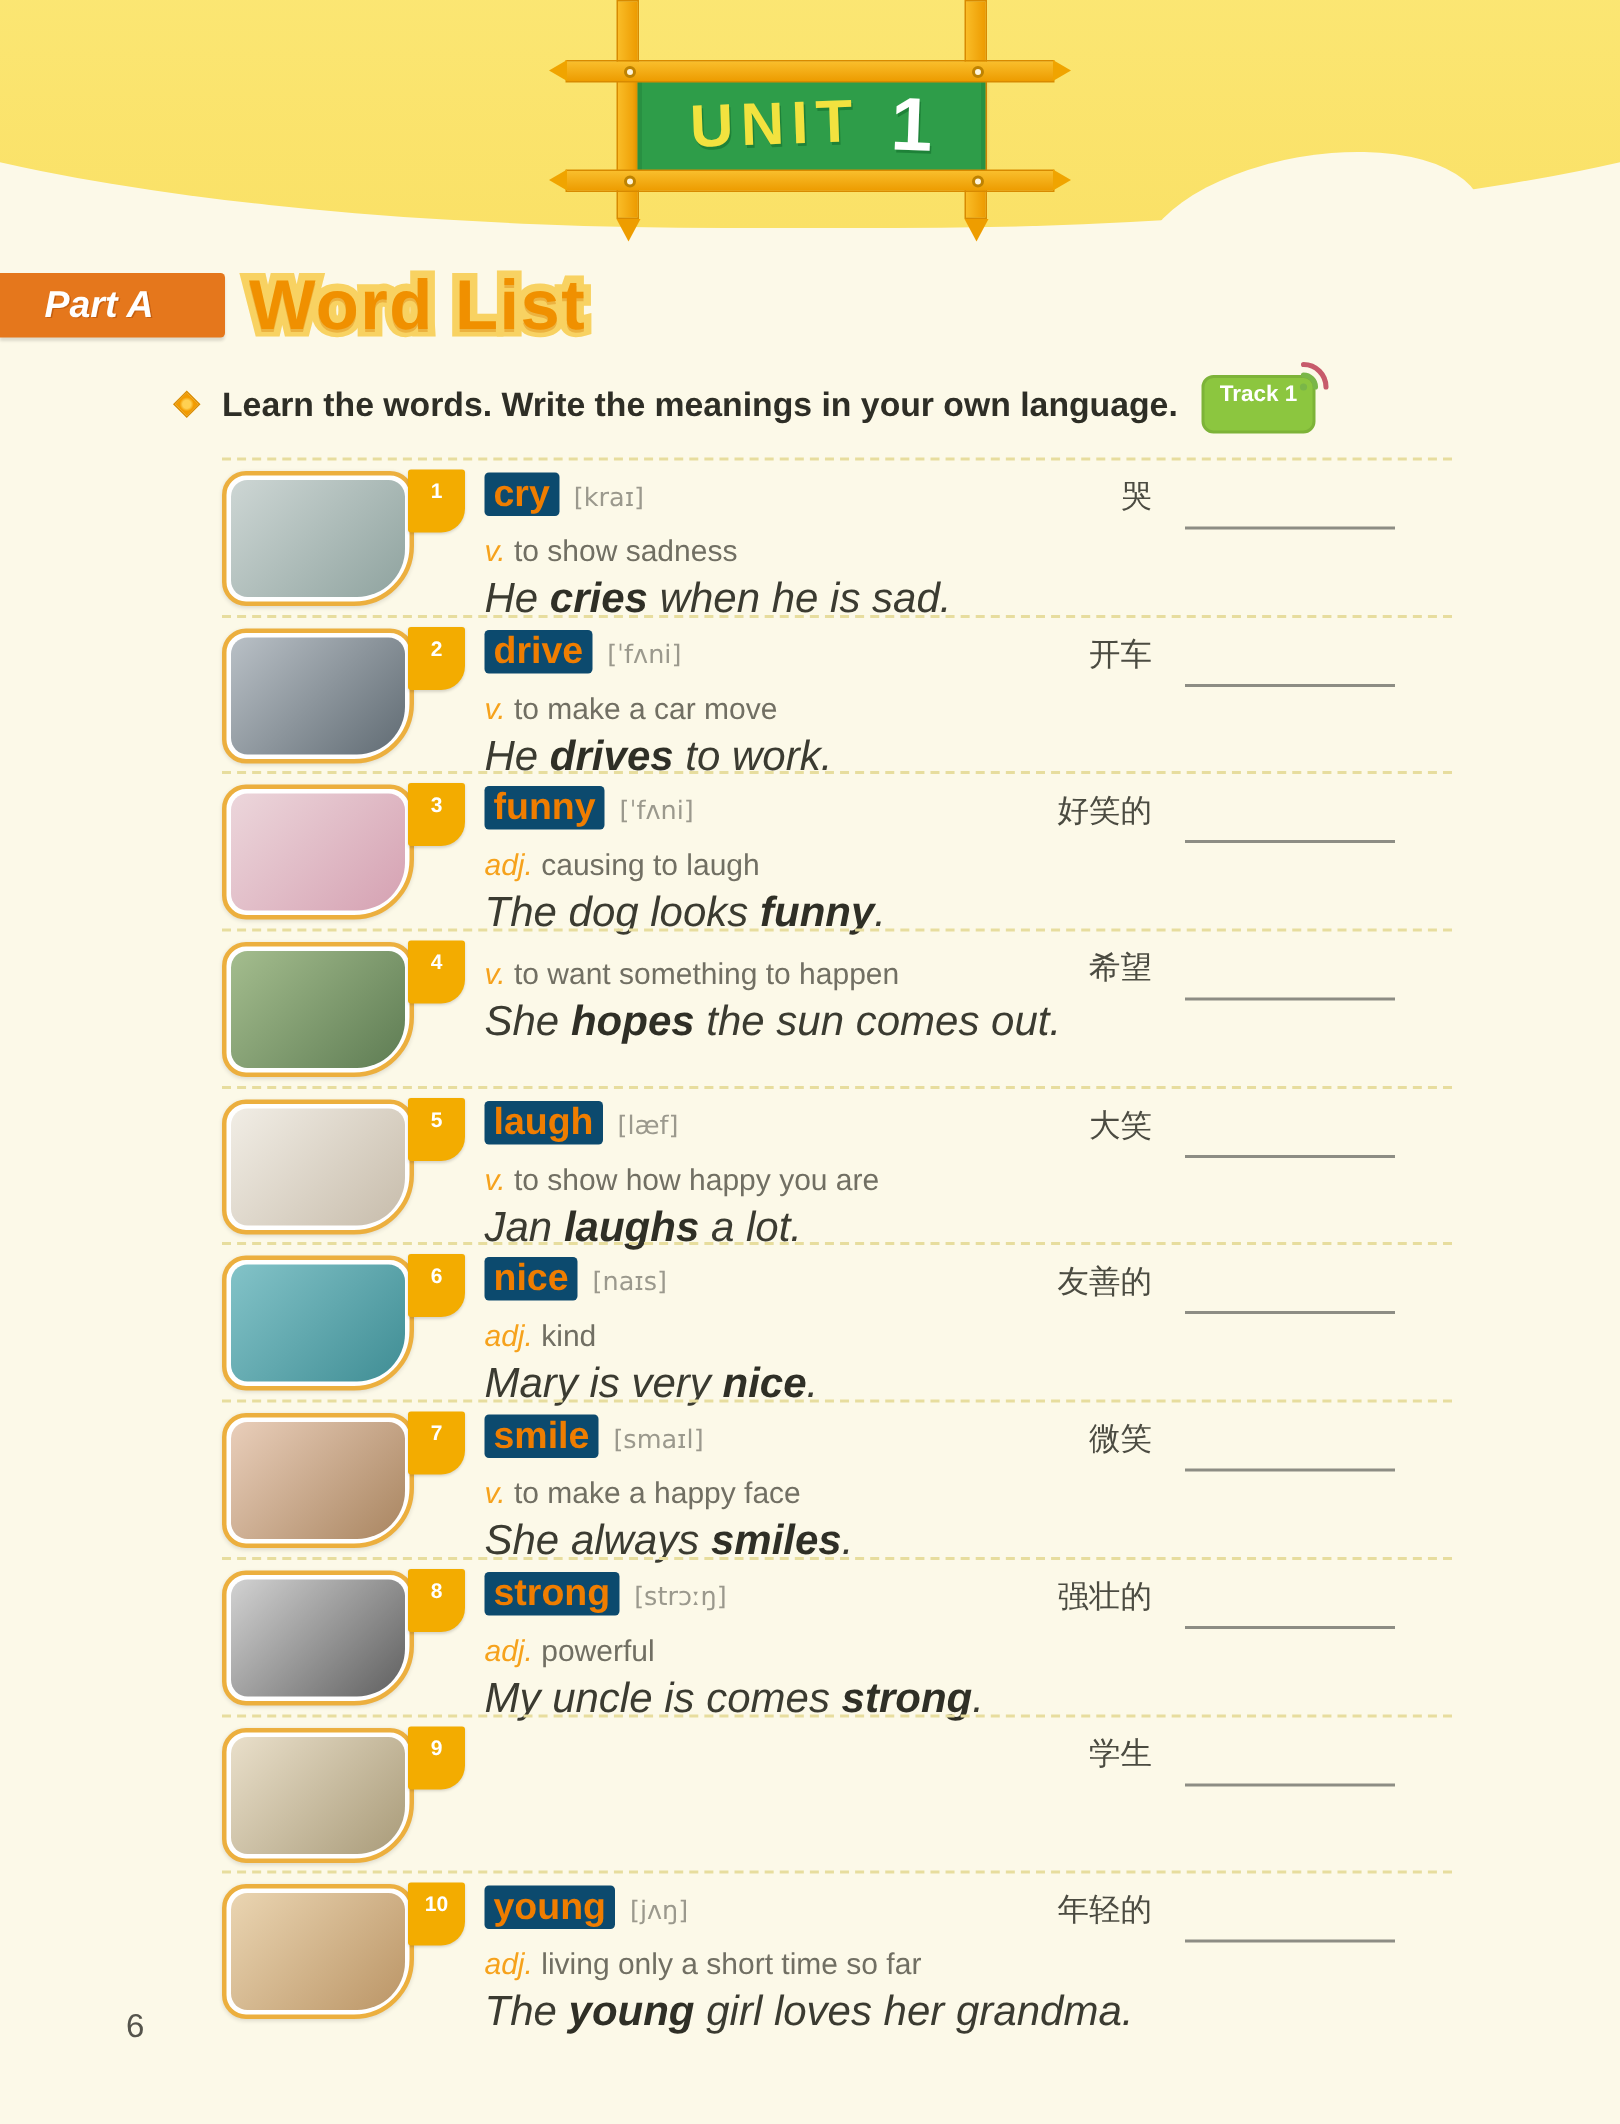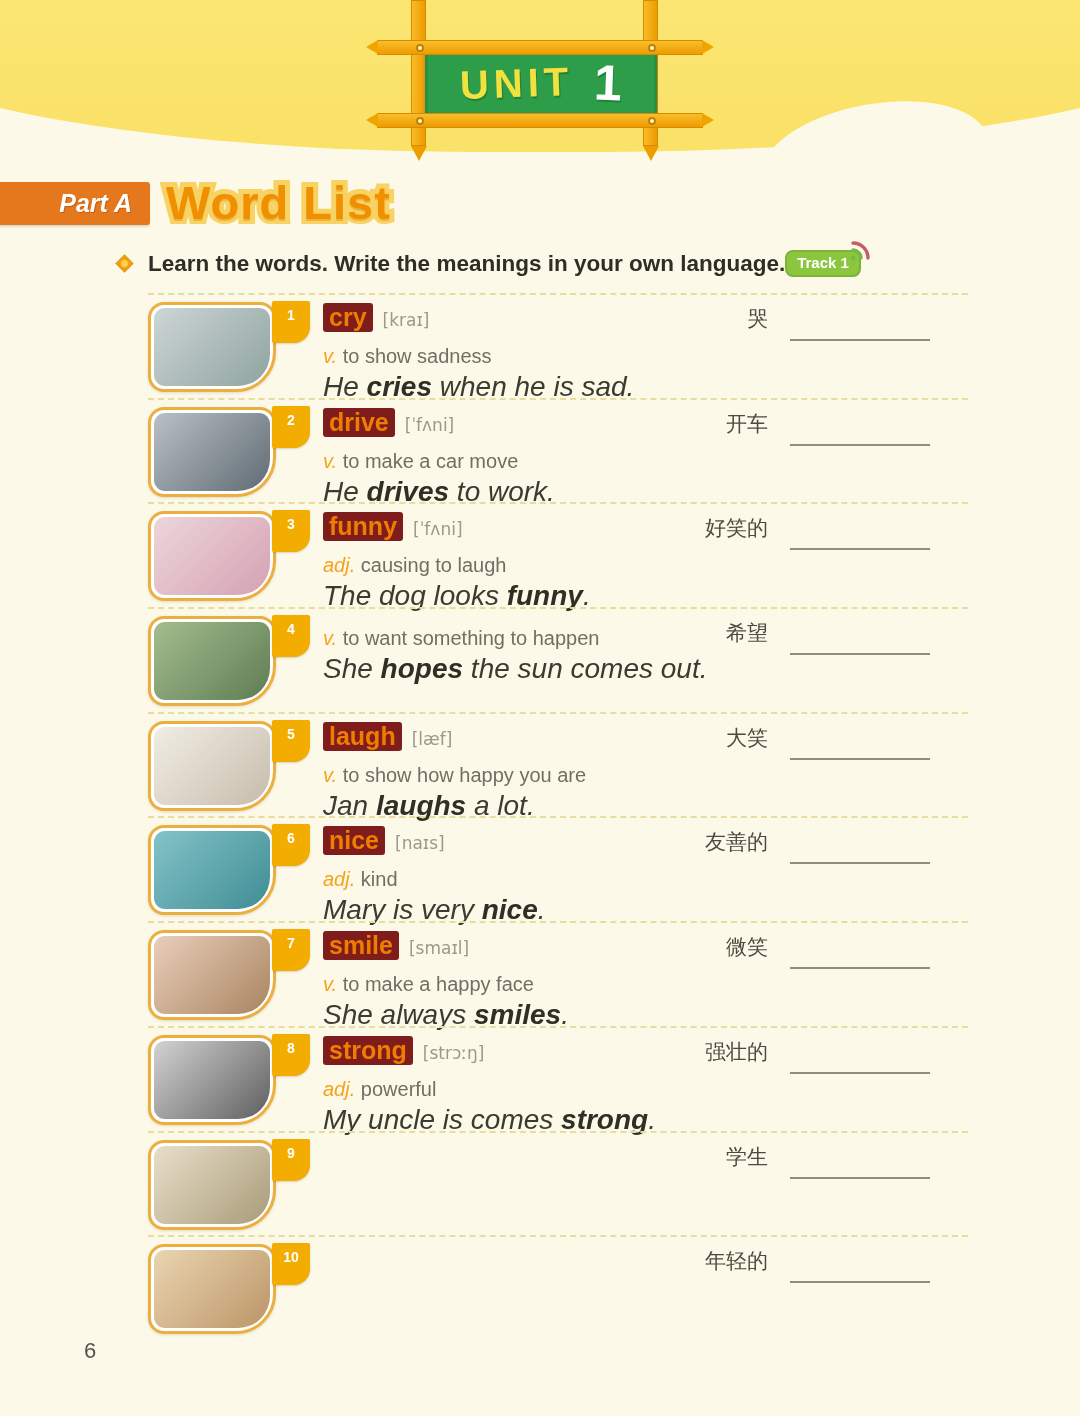--- a/index.html
+++ b/index.html
@@ -64,41 +64,41 @@
     position:absolute; top:3px; width:8px; height:8px; border-radius:50%;
     background:#FDF4DC; border:2px solid #BE8200;
   }
   .nail.n1 { left:38px; } .nail.n2 { left:270px; }
 
   
   .part-row { display:flex; align-items:flex-start; margin-top:2px; height:62px; }
   .part-banner {
     margin-top:10px; width:150px; height:43px; background:#E5771C;
     border-radius:0 3px 3px 0; box-shadow:0 2px 2px rgba(0,0,0,.12);
-    display:flex; align-items:center; justify-content:flex-end; padding-right:18px;
+    display:flex; align-items:center; justify-content:center; padding-right:18px;
   }
   .part-banner span {
     color:#FFFFFF; font-weight:bold; font-style:italic; font-size:25px;
     text-shadow:1px 1px 0 rgba(150,60,0,.4);
   }
   .word-list-title { position:relative; margin-left:16px; font-size:47px; font-weight:bold; letter-spacing:1px; line-height:62px; }
   .wl-back  { position:absolute; left:0; top:0; color:#F8D262; -webkit-text-stroke:10px #F8D262; }
   .wl-front { position:relative; color:#F09000; text-shadow:0 2px 0 rgba(215,120,0,.35); }
 
   
   .instruction { margin:16px 0 0 118px; font-size:22.5px; font-weight:bold; color:#2E2E26; display:flex; align-items:center; }
   .diamond {
     width:13px; height:13px; margin-right:17px; flex:0 0 auto;
     background:radial-gradient(circle at 50% 50%, #FFD052 0 35%, #F29B00 60%);
     border:1px solid #DA8C00; transform:rotate(45deg);
   }
   .track-badge {
-    position:relative; display:inline-block; 
+    position:relative; display:inline-block; margin-left:16px;
     background:#8CC63F; border:2px solid #7DB338; border-radius:8px;
-    color:#fff; font-size:15px; font-weight:bold; padding:2px 10px 4px;
+    color:#fff; font-size:15px; font-weight:bold; padding:2px 10px 16px;
     cursor:pointer;
   }
   .signal-icon { position:absolute; top:-17px; right:-16px; }
 
   
   .word-list { width:820px; margin:16px 0 0 148px; }
   .word-row { position:relative; height:104.7px; border-top:2px dashed #E7DD9E; }
   .photo {
     position:absolute; left:0; top:7px; width:128px; height:90px; z-index:1;
     background:#FFFFFF; border:3px solid #ECAF3E; padding:3px;
@@ -108,21 +108,21 @@
   .num-badge {
     position:absolute; left:124px; top:6px; width:38px; height:42px; z-index:2;
     background:#F3AC00; border-radius:2px 2px 16px 2px;
     box-shadow:0 1px 2px rgba(0,0,0,.15);
   }
   .num-badge .num { display:block; margin-top:6px; text-align:center; color:#FFFFFF; font-weight:bold; font-size:14px; }
   .text-col { position:absolute; left:175px; top:8px; }
   .word-line { height:32px; }
   .word {
     font-size:25px; font-weight:bold; color:#EF7D00;
-    background:#7f1d1d; padding:0 6px 1px; border-radius:3px;
+    background:#0c4a6e; padding:0 6px 1px; border-radius:3px;
   }
   .ipa { color:#9B998D; font-size:17px; margin-left:10px; font-family:"DejaVu Sans",sans-serif; }
   .def-line { margin-top:10px; font-size:20px; height:24px; }
   .pos { color:#F6A21C; font-style:italic; }
   .def { color:#716F63;text-align:right; }
   .ex-line { margin-top:2px; font-size:28px; font-style:italic; color:#3B3B31; }
   .ex-line .bold { font-weight:bold; color:#2F2F26; }
   .chinese {
     position:absolute; left:500px; top:10px; width:120px; text-align:right;
     font-size:21px; color:#4B4B41;
@@ -357,18 +357,29 @@
     <div class="chinese">学生</div>
     <div class="blank-line"></div>
   </div>
     <div class="word-row">
     <div class="photo">
       <div class="photo-img" title="grandmother and granddaughter smiling" style="background: linear-gradient(135deg, rgb(234, 213, 178), rgb(187, 149, 102));"></div>
     </div>
     <div class="num-badge">
       <span class="num">10</span>
     </div>
+    <div class="text-col">
+      <div class="word-line">
+        <span class="word">young</span><span class="ipa">[jʌŋ]</span>
+      </div>
+      <div class="def-line">
+        <span class="pos">adj.</span> <span class="def">living only a short time so far</span>
+      </div>
+      <div class="ex-line">
+        <span class="pre">The </span><span class="bold">young</span><span class="post"> girl loves her grandma.</span>
+      </div>
+    </div>
     <div class="chinese">年轻的</div>
     <div class="blank-line"></div>
   </div>
   </div>
 
 <div class="page-number">6</div>
 
 </body></html>

